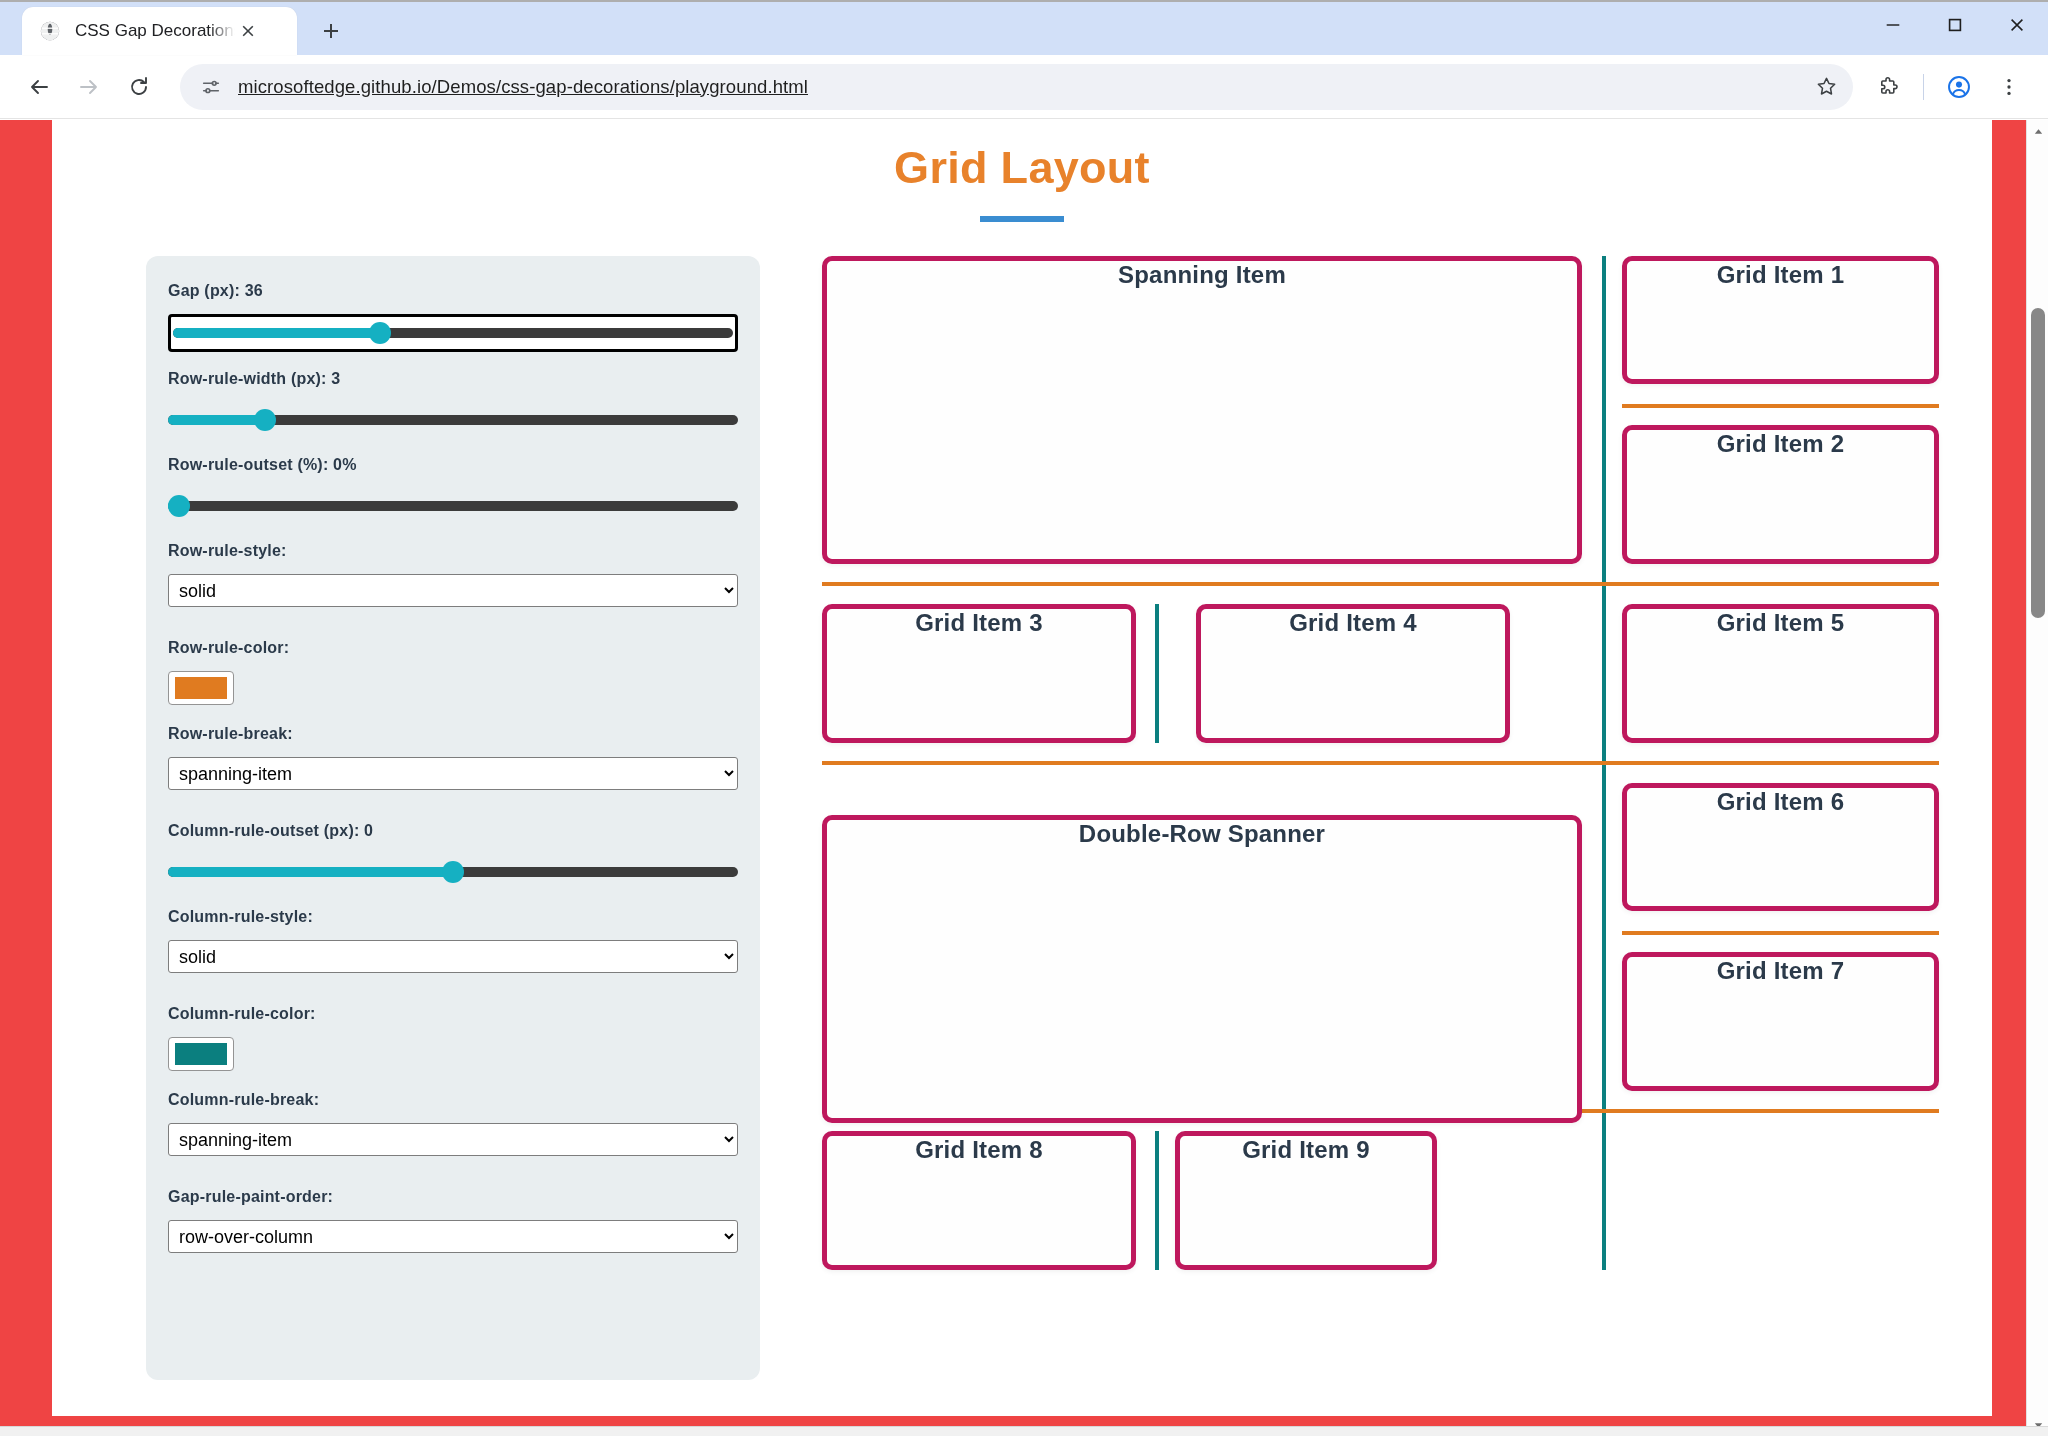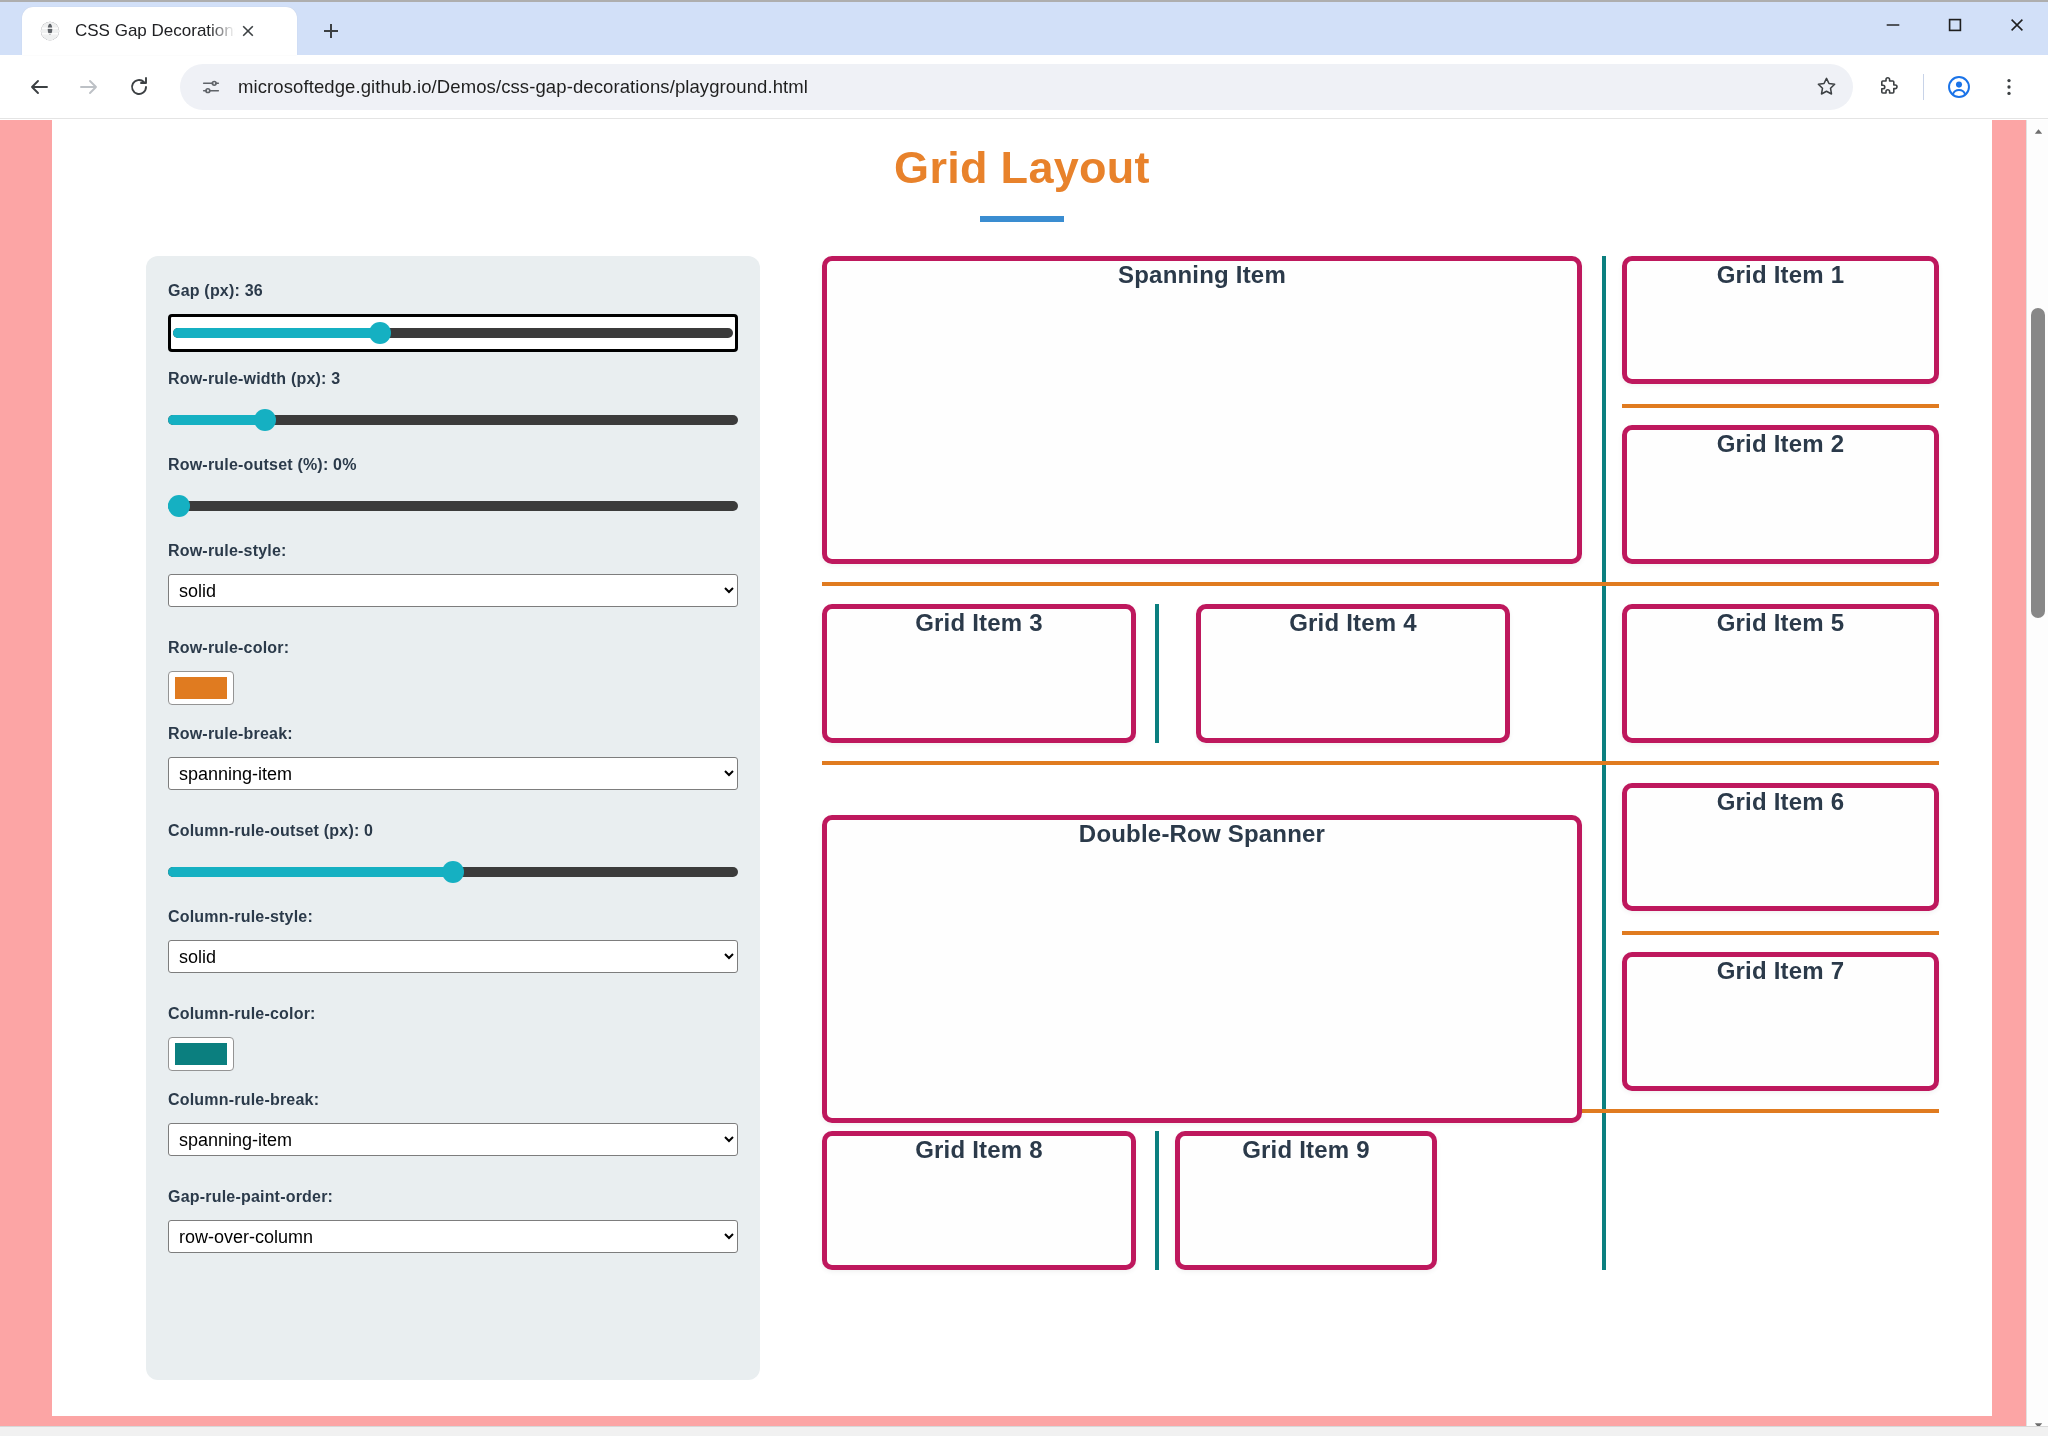--- a/index.html
+++ b/index.html
@@ -44,29 +44,29 @@
     height: 64px; background: #ffffff; display: flex; align-items: center;
     padding: 0 16px; gap: 4px; border-bottom: 1px solid #e4e4e4;
   }
   .nav-btn { width: 46px; height: 46px; display:flex; align-items:center; justify-content:center; border-radius:50%; flex:0 0 46px;}
   .omnibox {
     flex: 1 1 auto; height: 46px; margin: 0 8px 0 14px;
     background: #eff1f6; border-radius: 23px;
     display: flex; align-items: center; padding: 0 10px 0 18px;
   }
   .omni-icon { width: 26px; height: 26px; flex:0 0 26px; margin-right: 14px; display:flex; align-items:center; justify-content:center;}
-  .omni-url { flex: 1 1 auto; font-size: 18.5px; color: #1f1f1f; letter-spacing:.1px; }
+  .omni-url { flex: 1 1 auto; font-size: 18.5px; color: #1f1f1f; letter-spacing:.1px;text-decoration:underline; }
   .omni-star { width: 34px; height: 34px; flex:0 0 34px; display:flex;align-items:center;justify-content:center; }
   .tb-icon { width: 46px; height: 46px; display:flex; align-items:center; justify-content:center; flex:0 0 46px; }
   .tb-sep { width:1px; height:26px; background:#c8d3e8; margin: 0 8px; }
 
   
   .viewport {
     position: absolute; left: 0; top: 120px;
-    width: 2048px; height: 1316px; background: #fca5a5;
+    width: 2048px; height: 1316px; background: #ef4444;
     overflow: hidden;
   }
   .page {
     position: absolute; left: 52px; top: 0; width: 1940px; height: 1296px;
     background: #ffffff;
   }
   .page-inner { position: relative; width: 1940px; padding: 0 0 0 0; }
 
   h1.page-title {
     text-align: center; color: #e8822b; font-size: 45px; font-weight: bold;

